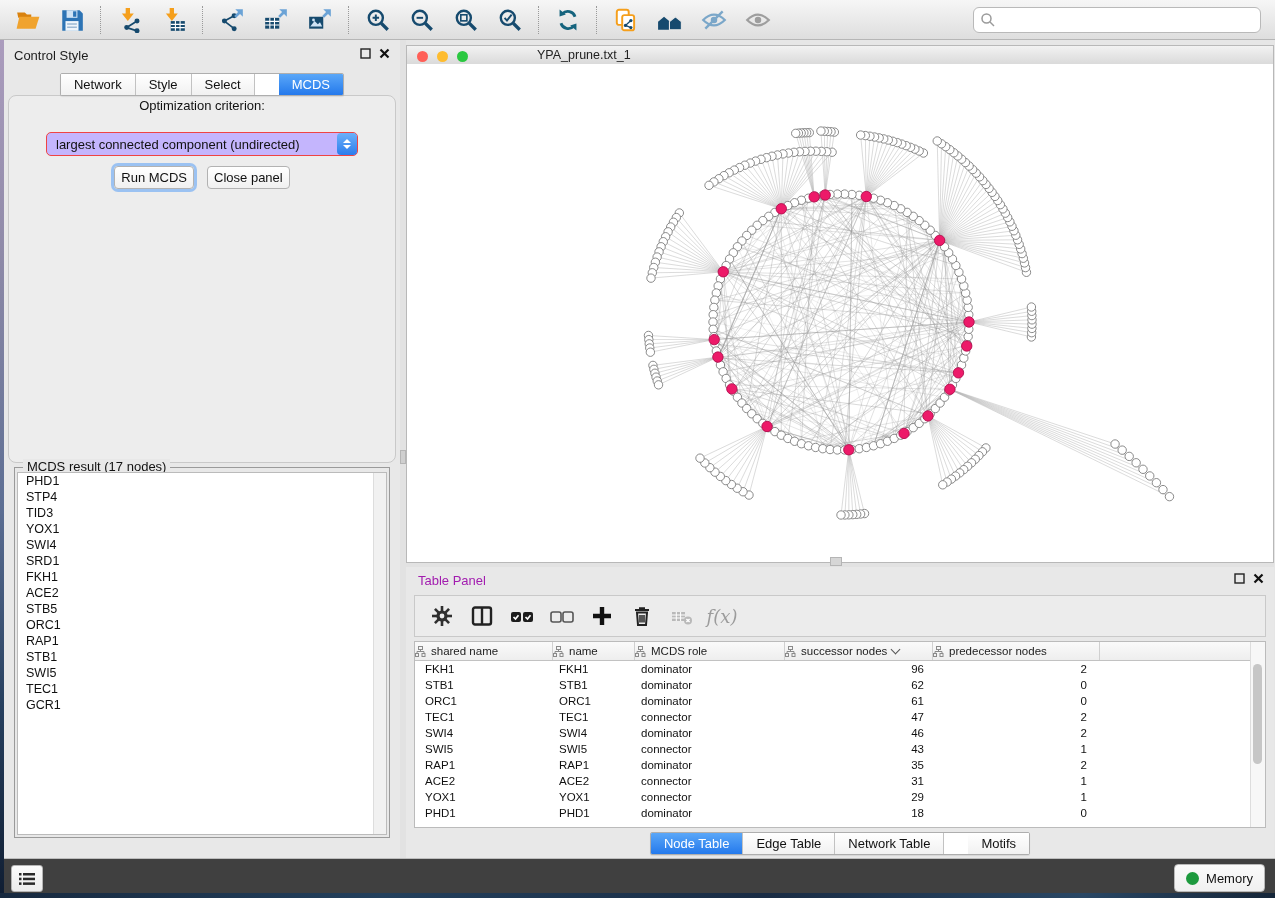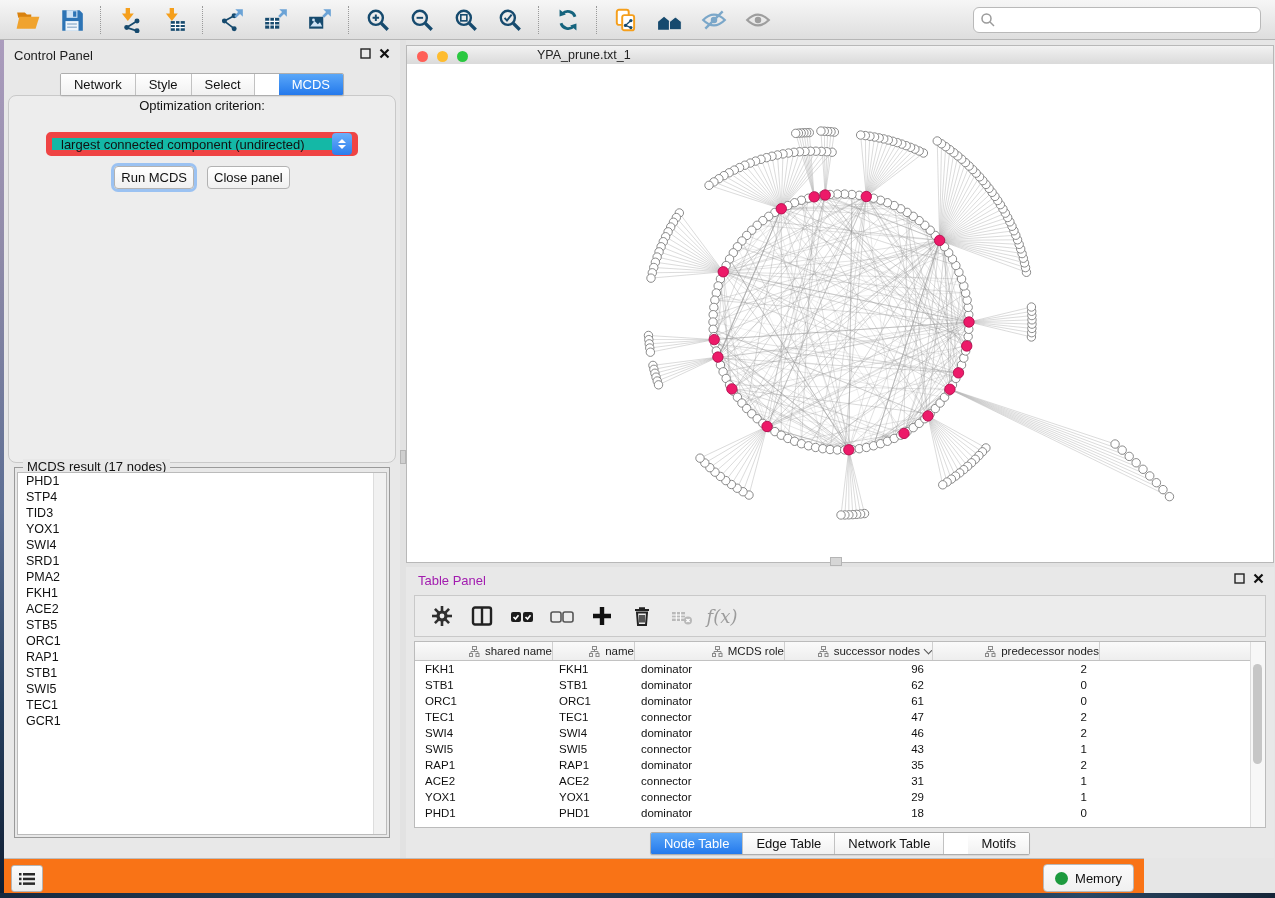--- a/index.html
+++ b/index.html
@@ -26,21 +26,21 @@
   .cp-title .lbl{position:absolute;left:10px;top:8px;font-size:13px;color:#1c1c1c;}
   .win-icons{position:absolute;right:10px;top:8px;display:flex;gap:8px;align-items:center;}
   .cp-tabs{position:absolute;left:0;top:33px;width:100%;display:flex;justify-content:center;z-index:2;}
   .seg{display:flex;background:#fff;border:1px solid #aeaeae;border-radius:2px;overflow:hidden;box-shadow:0 1px 1px rgba(0,0,0,.08);}
   .seg .tab{padding:3px 13px;font-size:13px;color:#111;border-right:1px solid #c2c2c2;background:linear-gradient(180deg,#ffffff,#f1f1f1);white-space:nowrap;}
   .seg .tab:last-child{border-right:none;margin-left:24px;}
   .seg .tab.active{background:linear-gradient(180deg,#5aa7f8,#2479ec);color:#fff;}
   .cp-inner{position:absolute;left:4px;top:55px;width:386px;height:366px;background:#ededed;
     border:1px solid #c9c9c9;border-radius:8px;}
   .opt-label{position:absolute;left:0;top:58px;width:100%;text-align:center;font-size:13px;color:#111;}
-  .combo{position:absolute;left:42px;top:92px;width:312px;height:24px;background:#14b8a6;border:6px solid #ef4444;
+  .combo{position:absolute;left:42px;top:92px;width:312px;height:24px;background:#c4b5fd;border:1px solid #ef4444;
     border-radius:5px;display:flex;align-items:center;box-sizing:border-box;}
   .combo .val{flex:1;font-size:13px;color:#111;padding-left:9px;white-space:nowrap;overflow:hidden;}
   .combo .step{width:20px;height:22px;border-radius:4px;margin-right:0px;
     background:linear-gradient(180deg,#6cb0f9,#2b7ded);display:flex;flex-direction:column;align-items:center;justify-content:center;gap:2px;}
   .combo .step .up{width:0;height:0;border-left:4px solid transparent;border-right:4px solid transparent;border-bottom:4px solid #fff;}
   .combo .step .dn{width:0;height:0;border-left:4px solid transparent;border-right:4px solid transparent;border-top:4px solid #fff;}
   .btn-row{position:absolute;left:0;top:126px;width:100%;display:flex;justify-content:center;gap:13px;}
   .pbtn{font-size:13px;color:#111;padding:3px 6px;background:linear-gradient(180deg,#ffffff,#f0f0f0);
     border:1px solid #b2b2b2;border-radius:4px;}
   .pbtn.focused{box-shadow:0 0 0 3px rgba(100,165,245,.6);}
@@ -67,35 +67,35 @@
   .hsplit .grip{position:absolute;left:424px;top:-6px;width:12px;height:9px;background:#d6d6d6;border:1px solid #b5b5b5;box-sizing:border-box;}
   
   .table-panel{position:absolute;left:406px;top:567px;width:868px;height:291px;background:#e8e8e8;}
   .tp-title{position:absolute;left:12px;top:6px;font-size:13px;color:#a21caf;}
   .tp-toolbar{position:absolute;left:8px;top:28px;width:852px;height:42px;background:#ececec;border:1px solid #c9c9c9;
     box-sizing:border-box;display:flex;align-items:center;padding-left:12px;gap:10px;}
   .ttbtn{width:30px;height:30px;display:flex;align-items:center;justify-content:center;}
   .fx{font-family:"DejaVu Serif",serif;font-style:italic;color:#9c9c9c;font-size:18px;}
   .tablebox{position:absolute;left:8px;top:74px;width:852px;height:187px;background:#fff;border:1px solid #bbb;box-sizing:border-box;overflow:hidden;}
   .thead{display:flex;height:18px;background:linear-gradient(180deg,#fafafa,#eeeeee);border-bottom:1px solid #c2c2c2;}
-  .th{display:flex;align-items:center;justify-content:flex-end;gap:5px;font-size:11.5px;color:#222;
+  .th{display:flex;align-items:center;justify-content:flex-start;gap:5px;font-size:11.5px;color:#222;
     border-right:1px solid #d0d0d0;box-sizing:border-box;overflow:hidden;white-space:nowrap;}
   .chev{width:6px;height:6px;border-right:1.5px solid #555;border-bottom:1.5px solid #555;transform:rotate(45deg);margin-top:-3px;}
   .trow{display:flex;height:16px;}
   .tcell{font-size:11.5px;color:#111;line-height:16px;box-sizing:border-box;white-space:nowrap;overflow:hidden;}
   .c0{width:138px;padding-left:10px;}
   .c1{width:82px;padding-left:6px;}
   .c2{width:150px;padding-left:6px;}
   .c3{width:148px;text-align:right;padding-right:9px;}
   .c4{width:167px;text-align:right;padding-right:13px;}
   .tscroll{position:absolute;right:0;top:0;width:14px;height:100%;background:#f7f7f7;border-left:1px solid #ddd;}
   .tthumb{position:absolute;left:2px;top:22px;width:9px;height:100px;background:#c6c6c6;border-radius:5px;}
   .tp-tabs{position:absolute;left:0;top:265px;width:100%;display:flex;justify-content:center;}
   
-  .status-bar{position:absolute;left:4px;top:858px;width:1140px;height:35px;background:#f97316;border-top:1px solid #bdbdbd;box-sizing:border-box;}
+  .status-bar{position:absolute;left:4px;top:858px;width:1271px;height:35px;background:#404040;border-top:1px solid #bdbdbd;box-sizing:border-box;}
   .listbtn{position:absolute;left:7px;top:6px;width:30px;height:25px;background:linear-gradient(180deg,#fbfbfb,#ededed);
     border:1px solid #b5b5b5;border-radius:3px;display:flex;align-items:center;justify-content:center;}
   .membtn{position:absolute;right:10px;top:5px;height:26px;display:flex;align-items:center;gap:7px;padding:0 11px;
     background:linear-gradient(180deg,#fbfbfb,#f0f0f0);border:1px solid #b9b9b9;border-radius:4px;font-size:13px;color:#111;}
   .memdot{width:13px;height:13px;border-radius:50%;background:#1d9a3e;}
 </style>
 </head>
 <body>
 
 <div class="app">
@@ -236,21 +236,21 @@
           <line x1="10" y1="10" x2="14" y2="14" stroke="#9a9a9a" stroke-width="1.5"></line>
         </svg>
     </div>
   </div>
 
   <div class="wall-left"></div>
   <div class="wall-bottom"></div>
 
   <div class="control-panel">
     <div class="cp-title">
-      <span class="lbl">Control Panel</span>
+      <span class="lbl">Control Style</span>
       <span class="win-icons">
         <svg width="11" height="11" viewBox="0 0 11 11">
             <rect x="1" y="1" width="9" height="9" fill="none" stroke="#222" stroke-width="1.4"></rect>
           </svg>
         <svg width="11" height="11" viewBox="0 0 11 11">
             <path d="M1.5 1.5l8 8M9.5 1.5l-8 8" stroke="#111" stroke-width="2.2"></path>
           </svg>
       </span>
     </div>
     <div class="cp-tabs">
@@ -277,21 +277,20 @@
     <div class="mcds-box">
       <span class="mcds-legend">MCDS result (17 nodes)</span>
       <div class="mcds-list">
         <div id="mcds-items">
             <div class="mcds-item">PHD1</div>
             <div class="mcds-item">STP4</div>
             <div class="mcds-item">TID3</div>
             <div class="mcds-item">YOX1</div>
             <div class="mcds-item">SWI4</div>
             <div class="mcds-item">SRD1</div>
-            <div class="mcds-item">PMA2</div>
             <div class="mcds-item">FKH1</div>
             <div class="mcds-item">ACE2</div>
             <div class="mcds-item">STB5</div>
             <div class="mcds-item">ORC1</div>
             <div class="mcds-item">RAP1</div>
             <div class="mcds-item">STB1</div>
             <div class="mcds-item">SWI5</div>
             <div class="mcds-item">TEC1</div>
             <div class="mcds-item">GCR1</div>
           </div>

